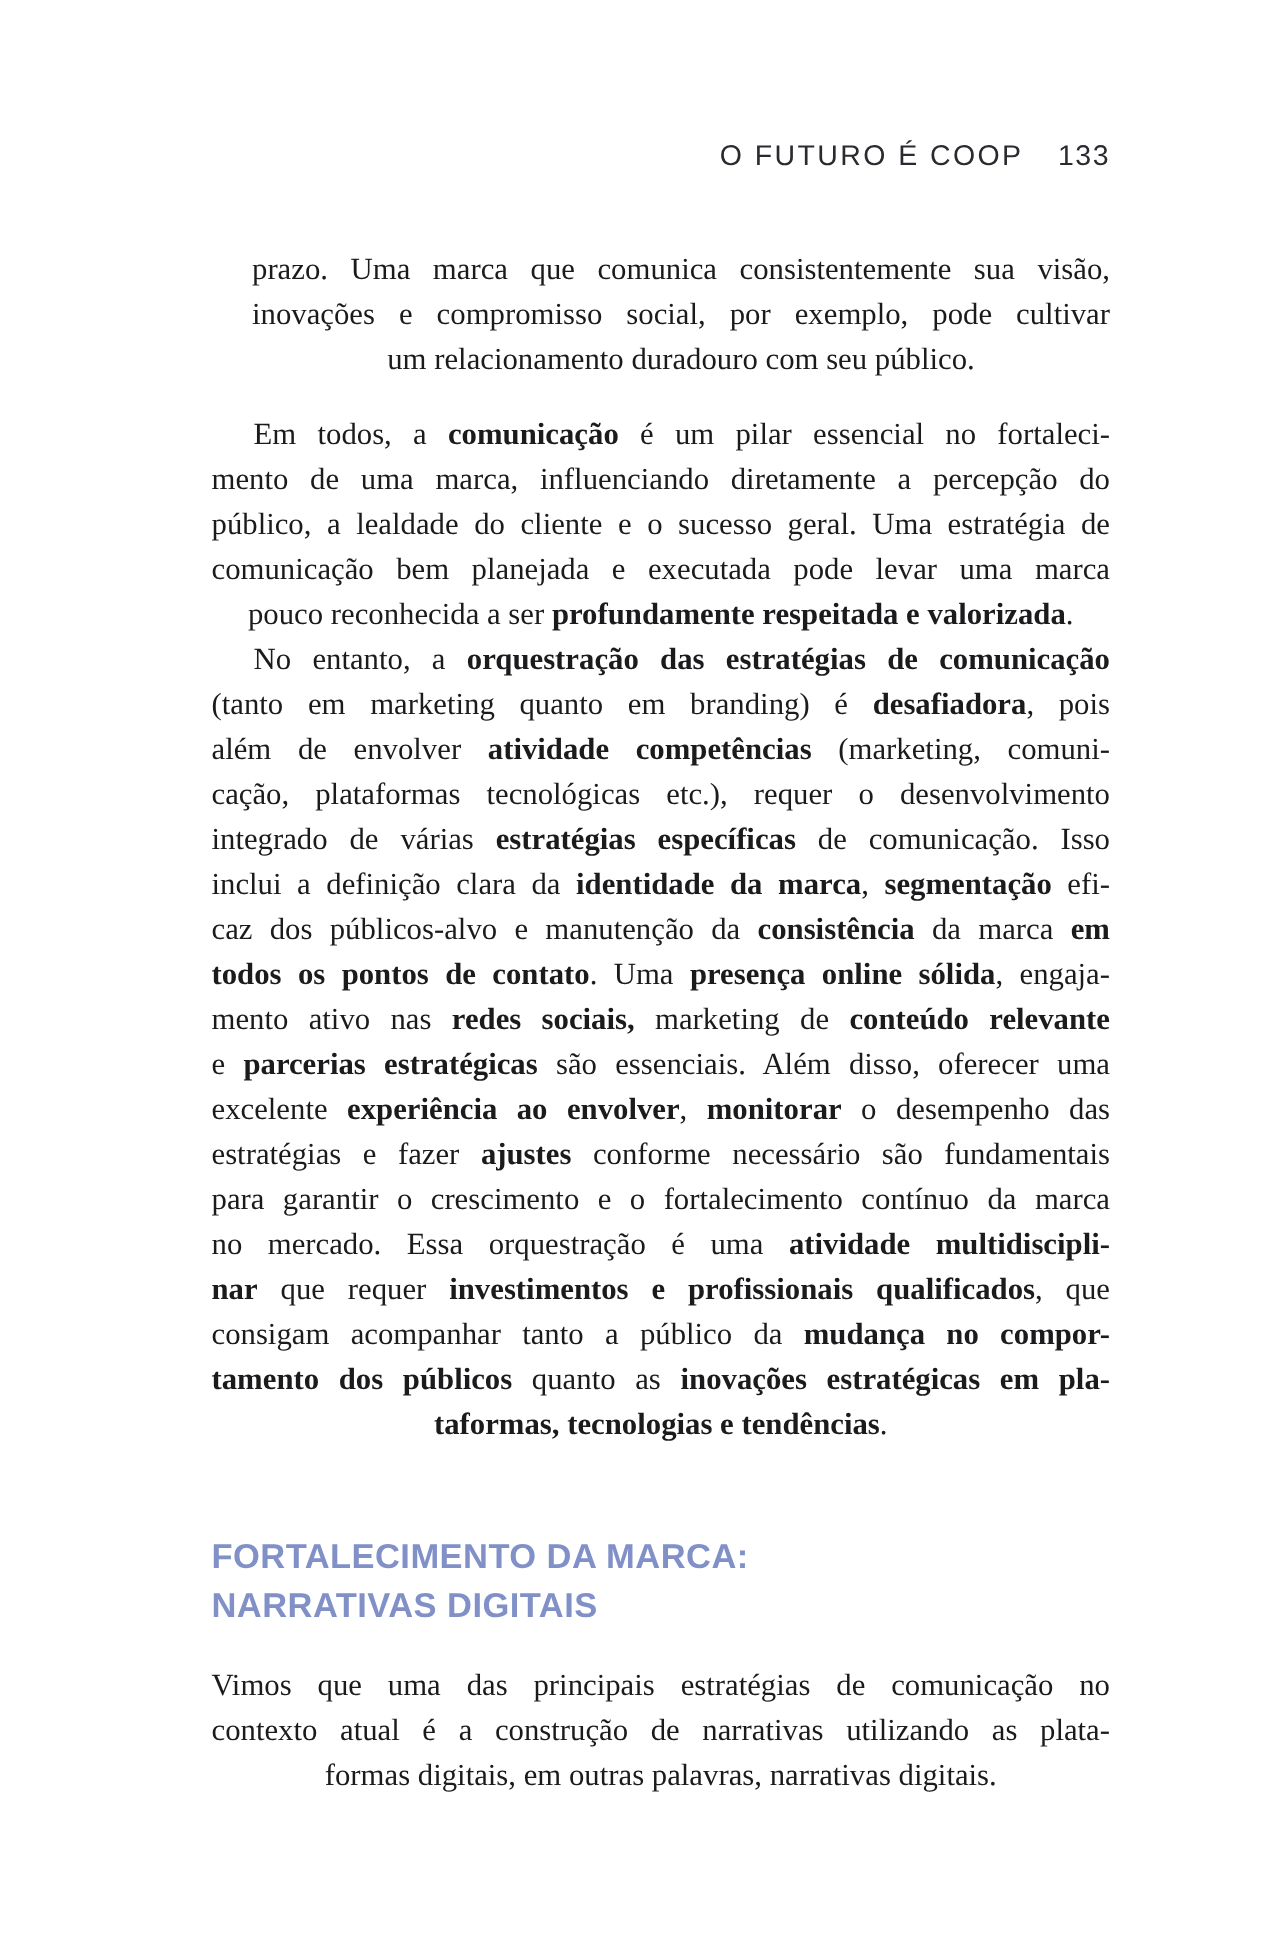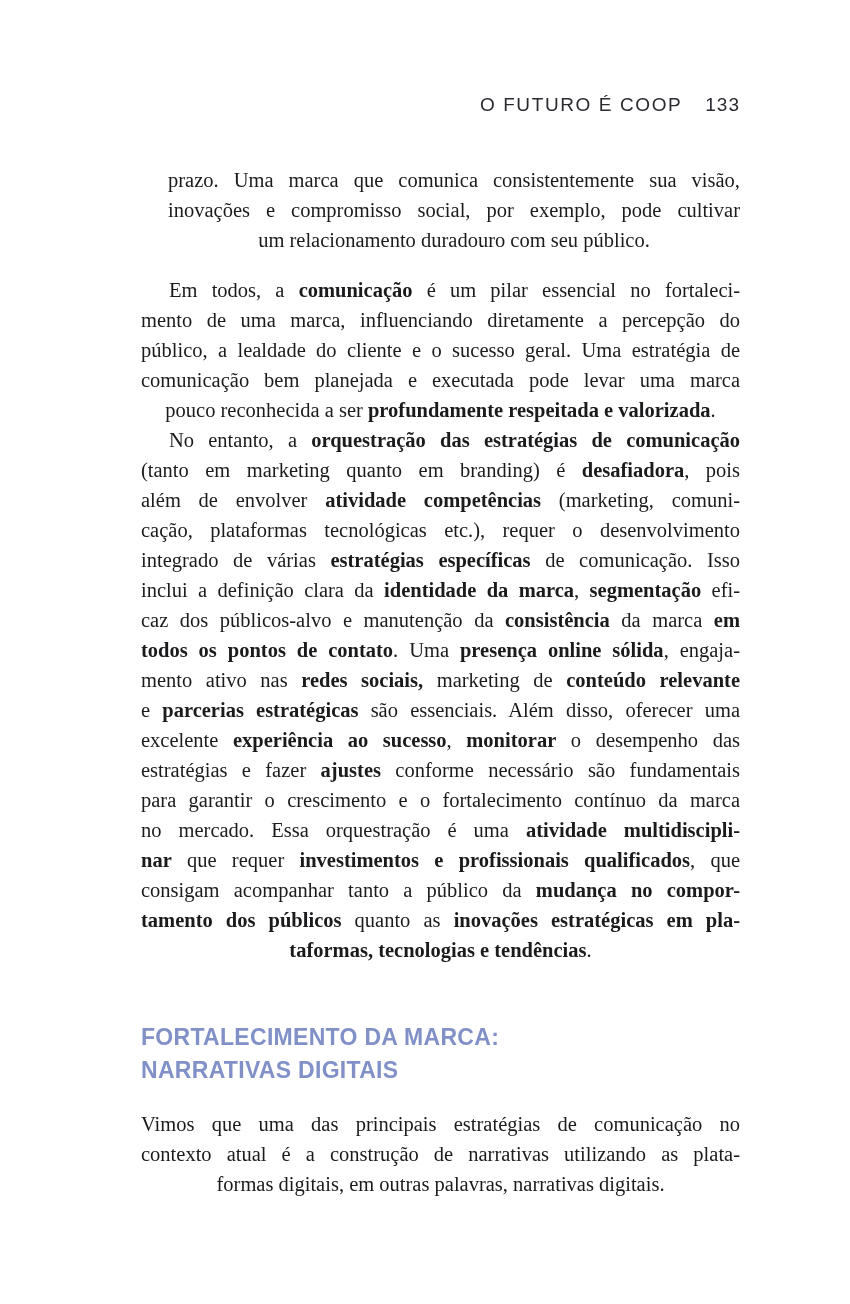--- a/index.html
+++ b/index.html
@@ -85,21 +85,21 @@
         <div class="line jl fi"><span>No entanto, a </span><b>orquestração das estratégias de comunicação</b></div>
         <div class="line jl"><span>(tanto em marketing quanto em branding) é </span><b>desafiadora</b><span>, pois</span></div>
         <div class="line jl"><span>além de envolver </span><b>atividade competências</b><span> (marketing, comuni-</span></div>
         <div class="line jl"><span>cação, plataformas tecnológicas etc.), requer o desenvolvimento</span></div>
         <div class="line jl"><span>integrado de várias </span><b>estratégias específicas</b><span> de comunicação. Isso</span></div>
         <div class="line jl"><span>inclui a definição clara da </span><b>identidade da marca</b><span>, </span><b>segmentação</b><span> efi-</span></div>
         <div class="line jl"><span>caz dos públicos-alvo e manutenção da </span><b>consistência</b><span> da marca </span><b>em</b></div>
         <div class="line jl"><b>todos os pontos de contato</b><span>. Uma </span><b>presença online sólida</b><span>, engaja-</span></div>
         <div class="line jl"><span>mento ativo nas </span><b>redes sociais,</b><span> marketing de </span><b>conteúdo relevante</b></div>
         <div class="line jl"><span>e </span><b>parcerias estratégicas</b><span> são essenciais. Além disso, oferecer uma</span></div>
-        <div class="line jl"><span>excelente </span><b>experiência ao sucesso</b><span>, </span><b>monitorar</b><span> o desempenho das</span></div>
+        <div class="line jl"><span>excelente </span><b>experiência ao envolver</b><span>, </span><b>monitorar</b><span> o desempenho das</span></div>
         <div class="line jl"><span>estratégias e fazer </span><b>ajustes</b><span> conforme necessário são fundamentais</span></div>
         <div class="line jl"><span>para garantir o crescimento e o fortalecimento contínuo da marca</span></div>
         <div class="line jl"><span>no mercado. Essa orquestração é uma </span><b>atividade multidiscipli-</b></div>
         <div class="line jl"><b>nar</b><span> que requer </span><b>investimentos e profissionais qualificados</b><span>, que</span></div>
         <div class="line jl"><span>consigam acompanhar tanto a público da </span><b>mudança no compor-</b></div>
         <div class="line jl"><b>tamento dos públicos</b><span> quanto as </span><b>inovações estratégicas em pla-</b></div>
         <div class="line"><b>taformas, tecnologias e tendências</b><span>.</span></div>
       </div>
     </section>
 

